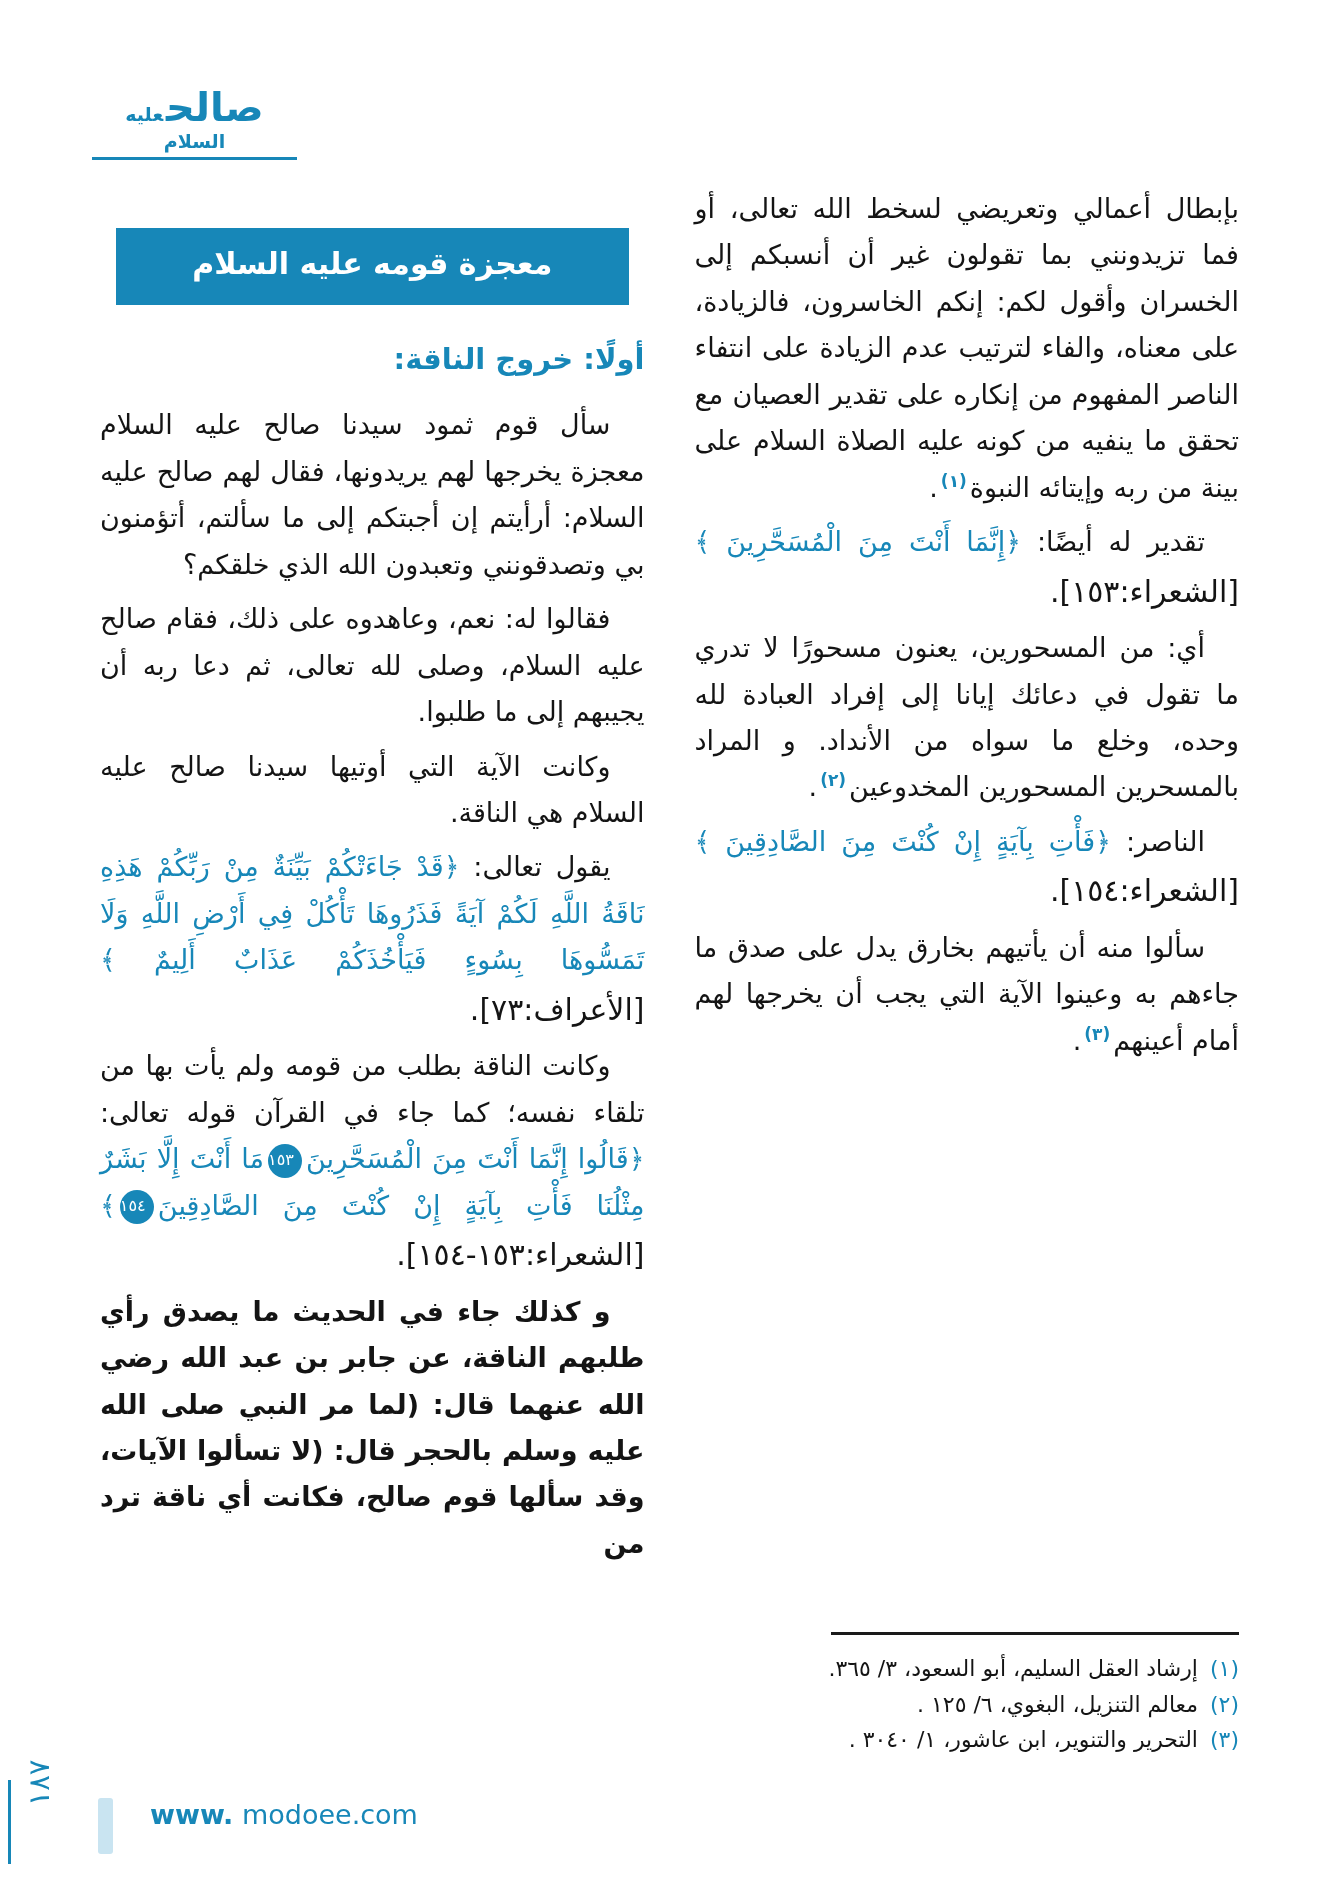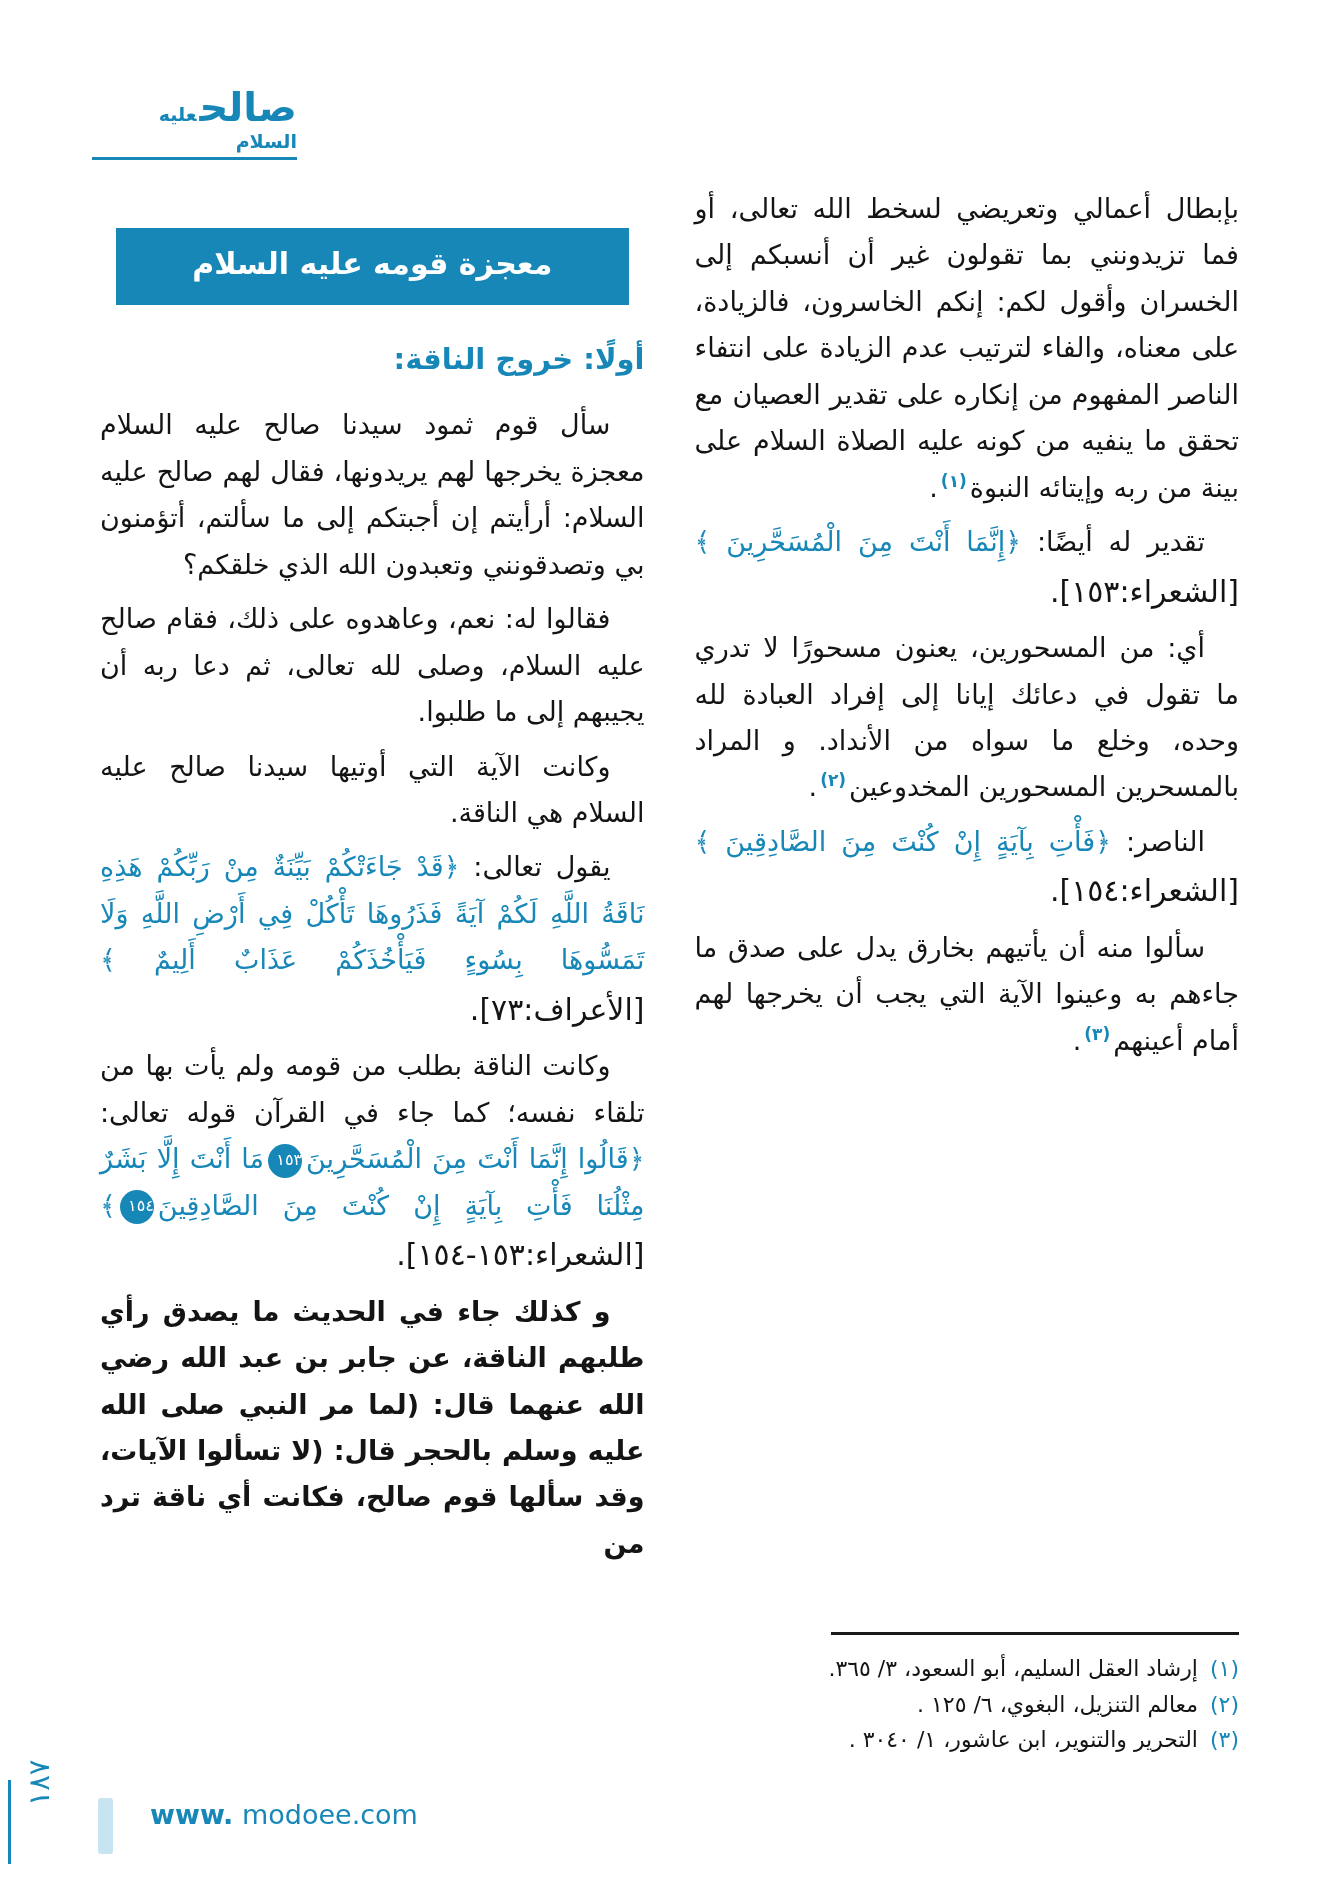--- a/index.html
+++ b/index.html
@@ -5,40 +5,40 @@
   :root{
     --accent:#1787b8;
     --text:#141414;
     --light-bar:#c9e4f1;
   }
   *{margin:0;padding:0;box-sizing:border-box;}
   body{background:#ffffff;font-family:"DejaVu Sans",sans-serif;color:var(--text);}
   .page{position:relative;width:1339px;height:1890px;margin:0 auto;background:#ffffff;direction:rtl;overflow:hidden;}
 
   
-  .book-header{position:absolute;top:84px;left:92px;width:205px;color:var(--accent);}
+  .book-header{position:absolute;top:84px;left:92px;width:205px;text-align:center;color:var(--accent);}
   .book-header .t-main{font-size:40px;font-weight:bold;}
   .book-header .t-sub{font-size:19px;font-weight:bold;margin-right:3px;}
   .header-rule{margin-top:5px;border-top:3px solid var(--accent);}
 
   
   .columns{position:absolute;top:186px;right:100px;left:100px;display:flex;gap:50px;align-items:flex-start;}
   .col{flex:1 1 0;text-align:justify;font-size:27px;line-height:1.72;}
   .col-right{display:flex;flex-direction:column;height:1572px;}
   .para{margin-bottom:8px;}
   .indent{text-indent:34px;}
   .quran{color:var(--accent);}
   .vref{font-size:30px;}
   .fn-mark{color:var(--accent);font-size:17px;vertical-align:super;margin:0 3px;font-weight:bold;}
   .bold{font-weight:bold;}
 
   .section-box{background:var(--accent);color:#ffffff;text-align:center;font-size:30px;font-weight:bold;padding:10px 8px 15px;margin:42px 16px 30px;}
   .subtitle{color:var(--accent);font-size:29px;font-weight:bold;margin:4px 0 18px;}
 
-  .ayah-badge{display:inline-block;background:var(--accent);color:#fff;font-size:16px;line-height:32px;width:34px;height:34px;border-radius:50%;text-align:right;vertical-align:middle;margin:0 4px;text-indent:0;}
+  .ayah-badge{display:inline-block;background:var(--accent);color:#fff;font-size:16px;line-height:32px;width:34px;height:34px;border-radius:50%;text-align:left;vertical-align:middle;margin:0 4px;text-indent:0;}
 
   
   .footnotes{margin-top:auto;font-size:22px;line-height:1.62;}
   .footnote-rule{width:408px;border-top:3px solid #1a1a1a;margin-bottom:16px;}
   .footnote-item{display:flex;gap:12px;}
   .footnote-num{color:var(--accent);flex:0 0 auto;}
 
   
   .page-num{position:absolute;left:16px;bottom:90px;color:var(--accent);font-size:29px;transform:rotate(-90deg);transform-origin:center;}
   .edge-line{position:absolute;left:8px;bottom:26px;width:3px;height:84px;background:var(--accent);}

